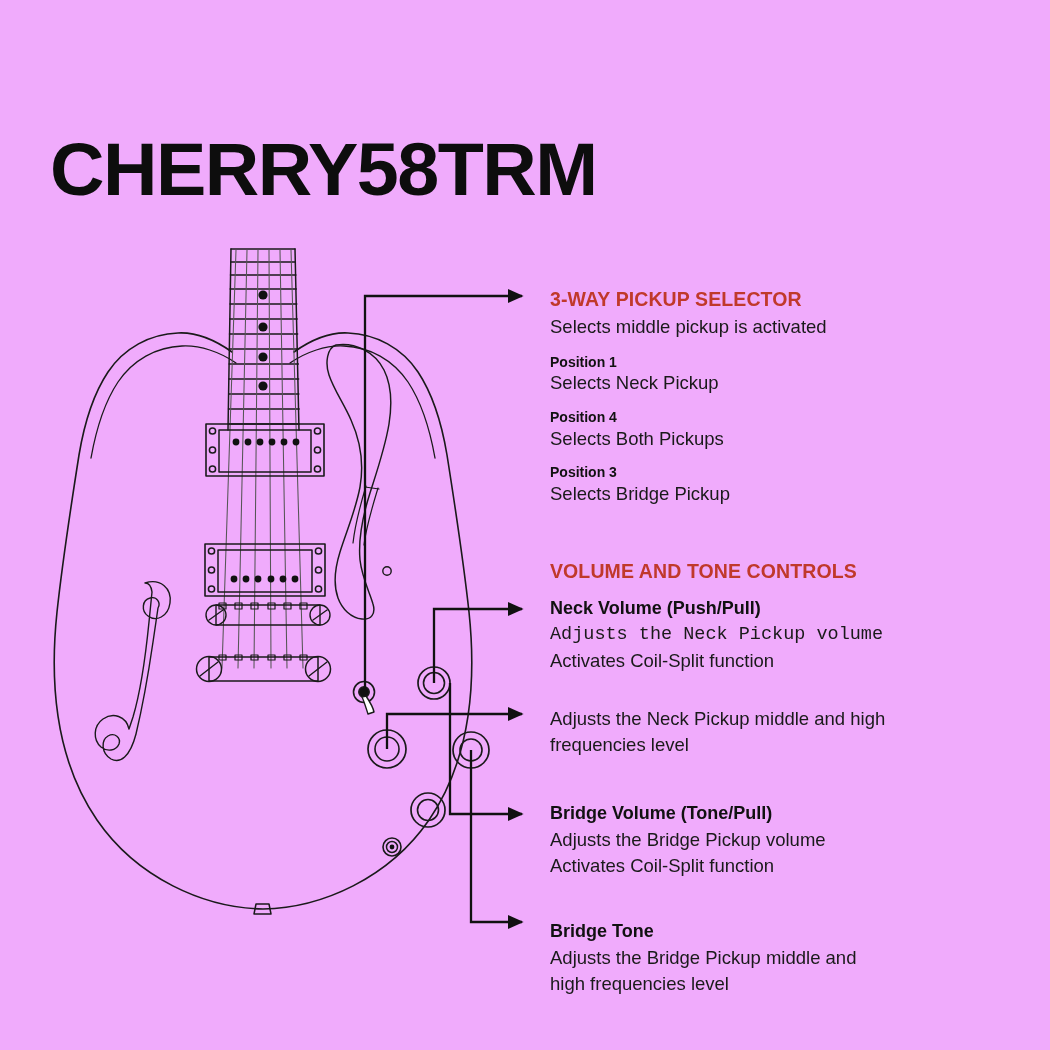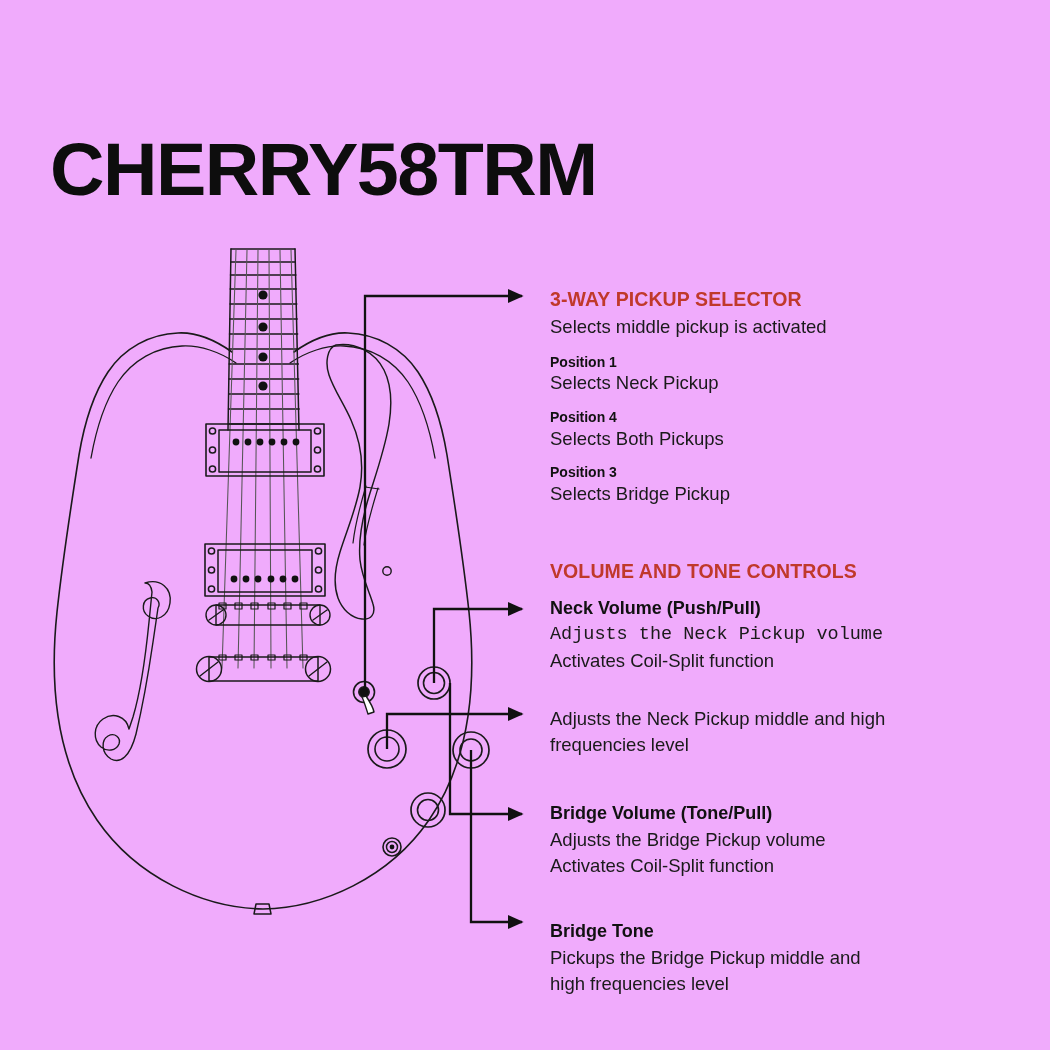--- a/index.html
+++ b/index.html
@@ -315,18 +315,18 @@
     </div>
 
     <div class="blk" style="top:803px;">
       <div class="item-head">Bridge Volume (Tone/Pull)</div>
       <div class="body-line" style="margin-top:3px;">Adjusts the Bridge Pickup volume</div>
       <div class="body-line">Activates Coil-Split function</div>
     </div>
 
     <div class="blk" style="top:909px;margin-top:12px;">
       <div class="item-head">Bridge Tone</div>
-      <div class="body-line" style="margin-top:3px;">Pickups the Bridge Pickup middle and</div>
+      <div class="body-line" style="margin-top:3px;">Adjusts the Bridge Pickup middle and</div>
       <div class="body-line">high frequencies level</div>
     </div>
 
   </div>
 </div>
 
 </body></html>

